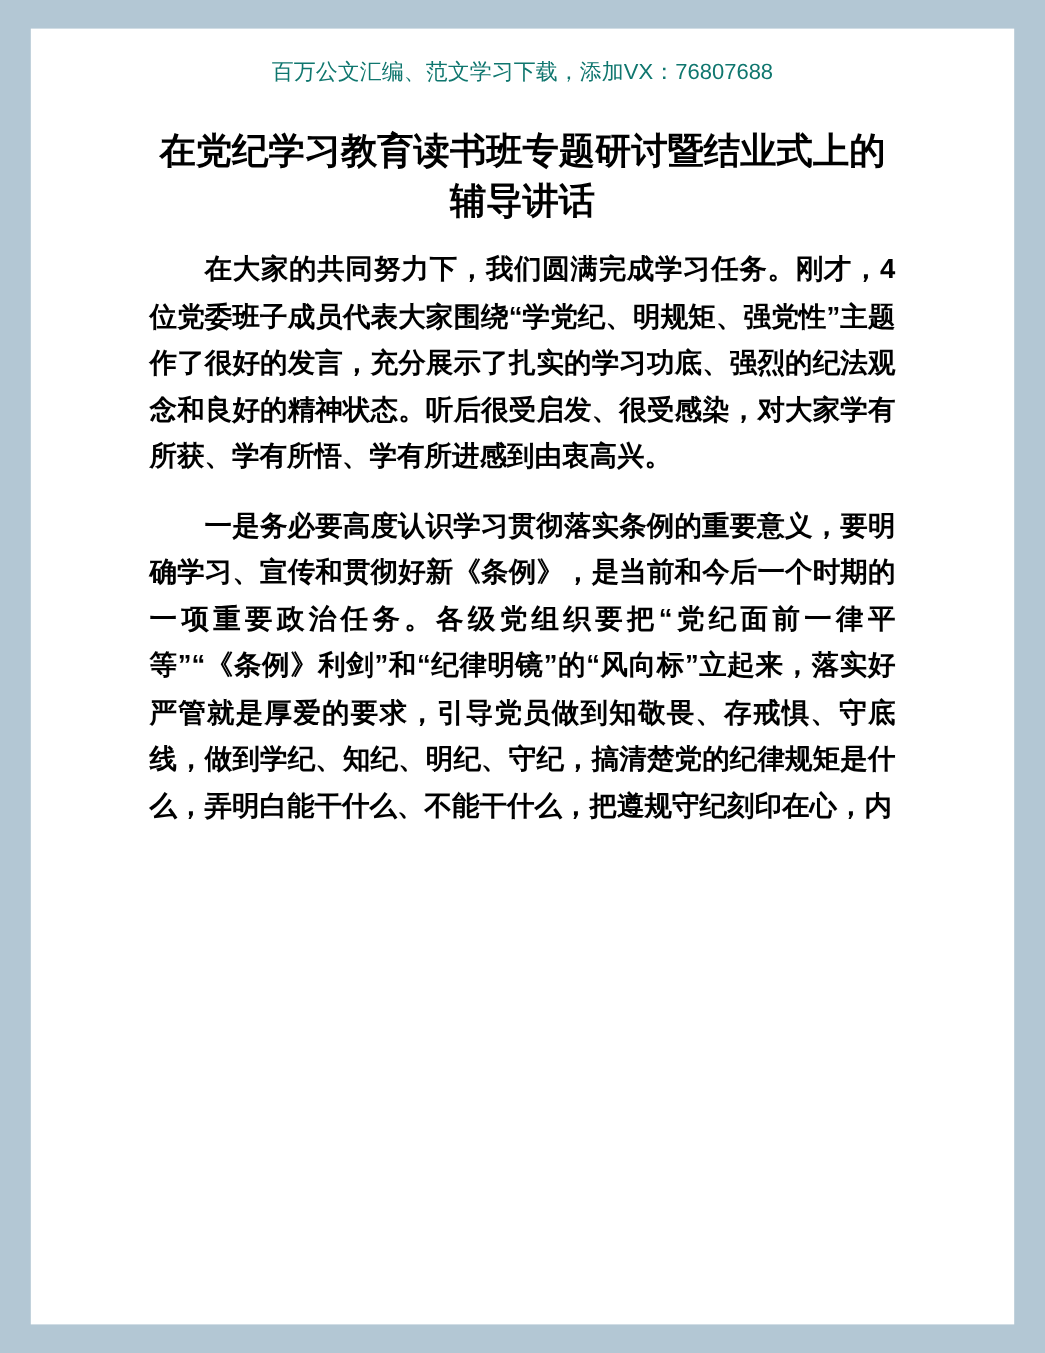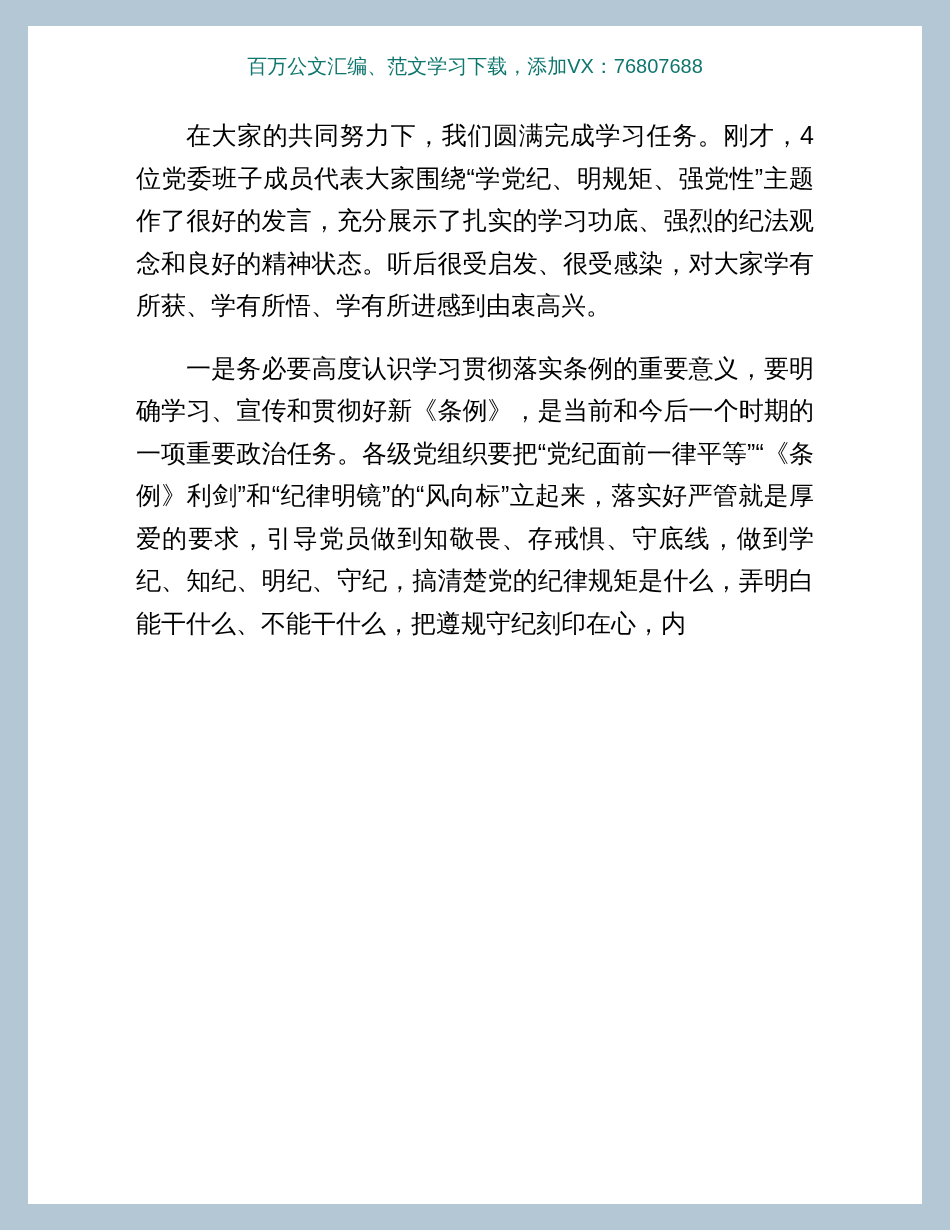--- a/index.html
+++ b/index.html
@@ -39,24 +39,26 @@
     margin: 0 0 18px;
   }
   .para {
     color: #000000;
     font-size: 25px;
     line-height: 1.7;
     text-align: justify;
     text-indent: 2em;
     margin: 0 0 20px;
     word-break: break-all;
+    font-weight: bold;
   }
 </style>
 </head>
 <body>
 
 <div class="page">
   <div class="notice">百万公文汇编、范文学习下载，添加VX：76807688</div>
+  <h1 class="title">在党纪学习教育读书班专题研讨暨结业式上的辅导讲话</h1>
   <div id="doc-body">
       <p class="para">在大家的共同努力下，我们圆满完成学习任务。刚才，4位党委班子成员代表大家围绕“学党纪、明规矩、强党性”主题作了很好的发言，充分展示了扎实的学习功底、强烈的纪法观念和良好的精神状态。听后很受启发、很受感染，对大家学有所获、学有所悟、学有所进感到由衷高兴。</p>
       <p class="para">一是务必要高度认识学习贯彻落实条例的重要意义，要明确学习、宣传和贯彻好新《条例》，是当前和今后一个时期的一项重要政治任务。各级党组织要把“党纪面前一律平等”“《条例》利剑”和“纪律明镜”的“风向标”立起来，落实好严管就是厚爱的要求，引导党员做到知敬畏、存戒惧、守底线，做到学纪、知纪、明纪、守纪，搞清楚党的纪律规矩是什么，弄明白能干什么、不能干什么，把遵规守纪刻印在心，内</p>
     </div>
 </div>
 
 </body></html>

